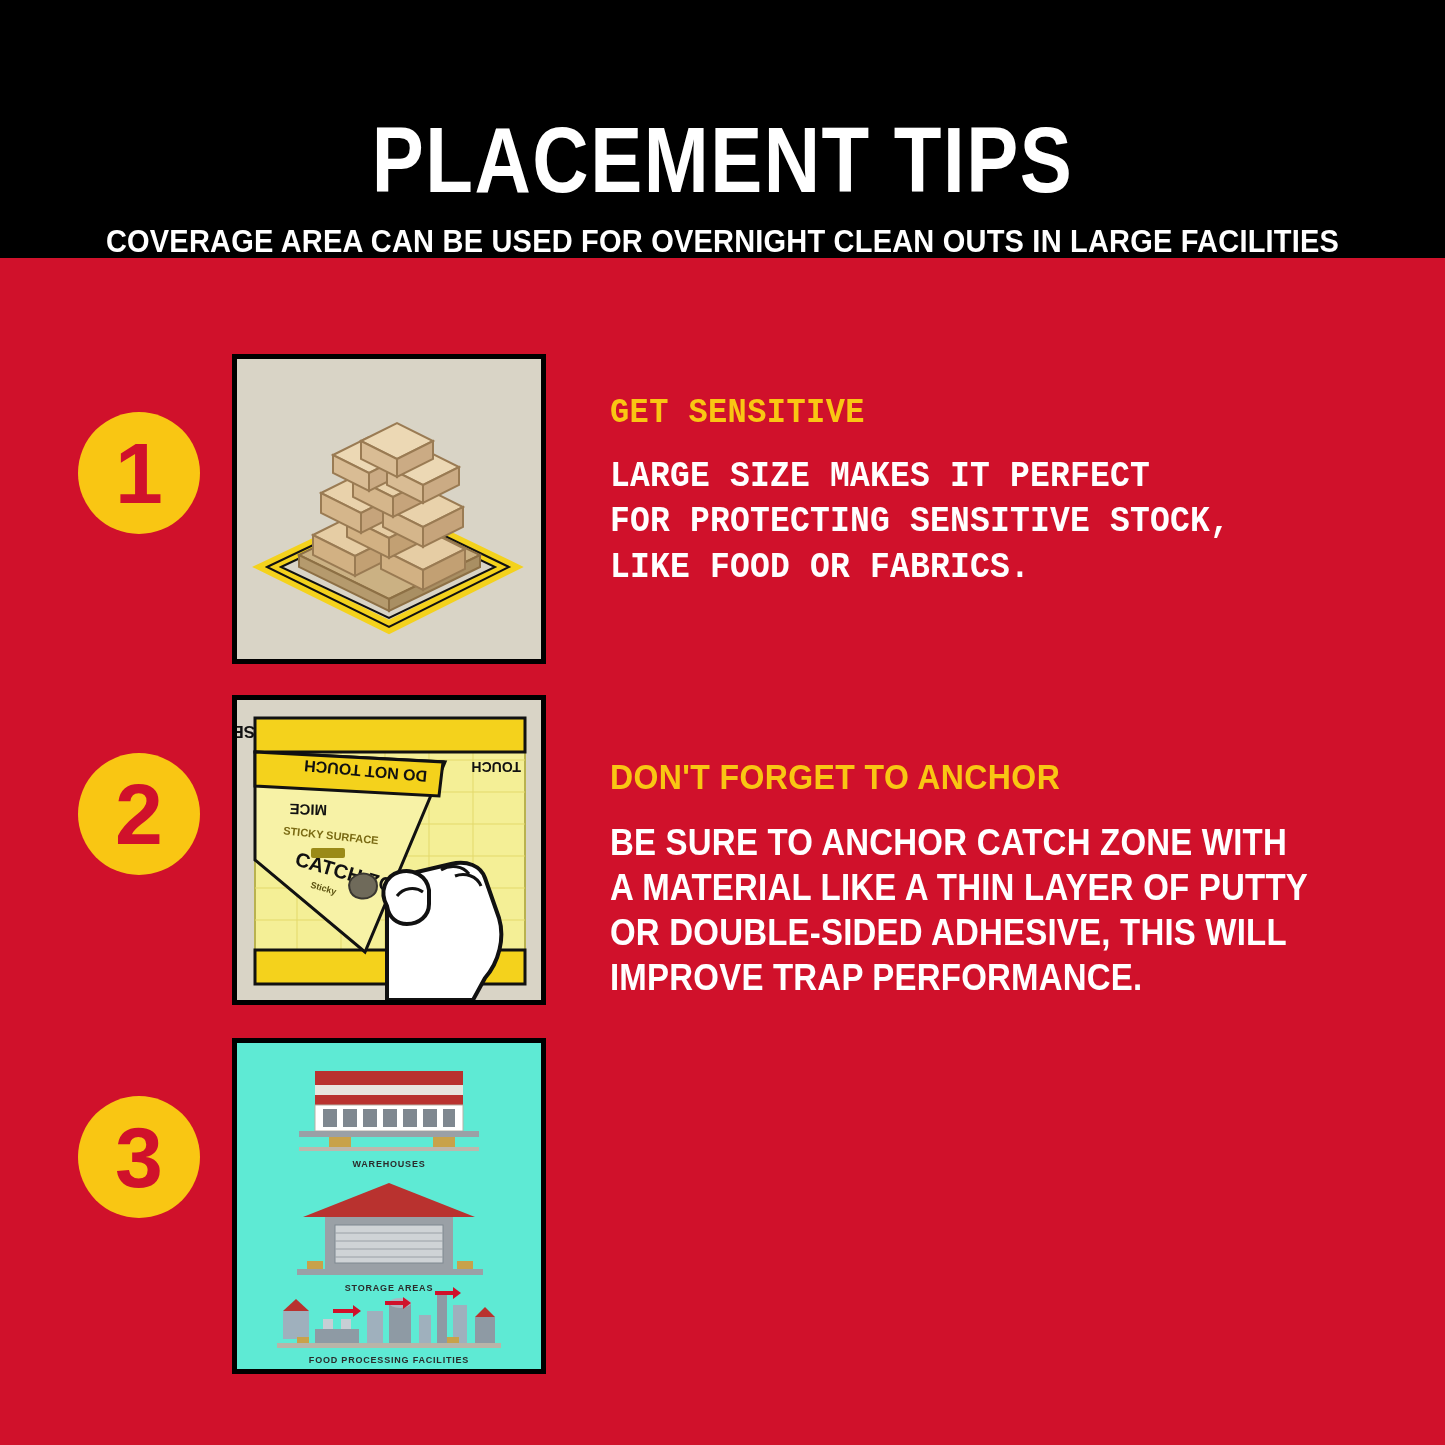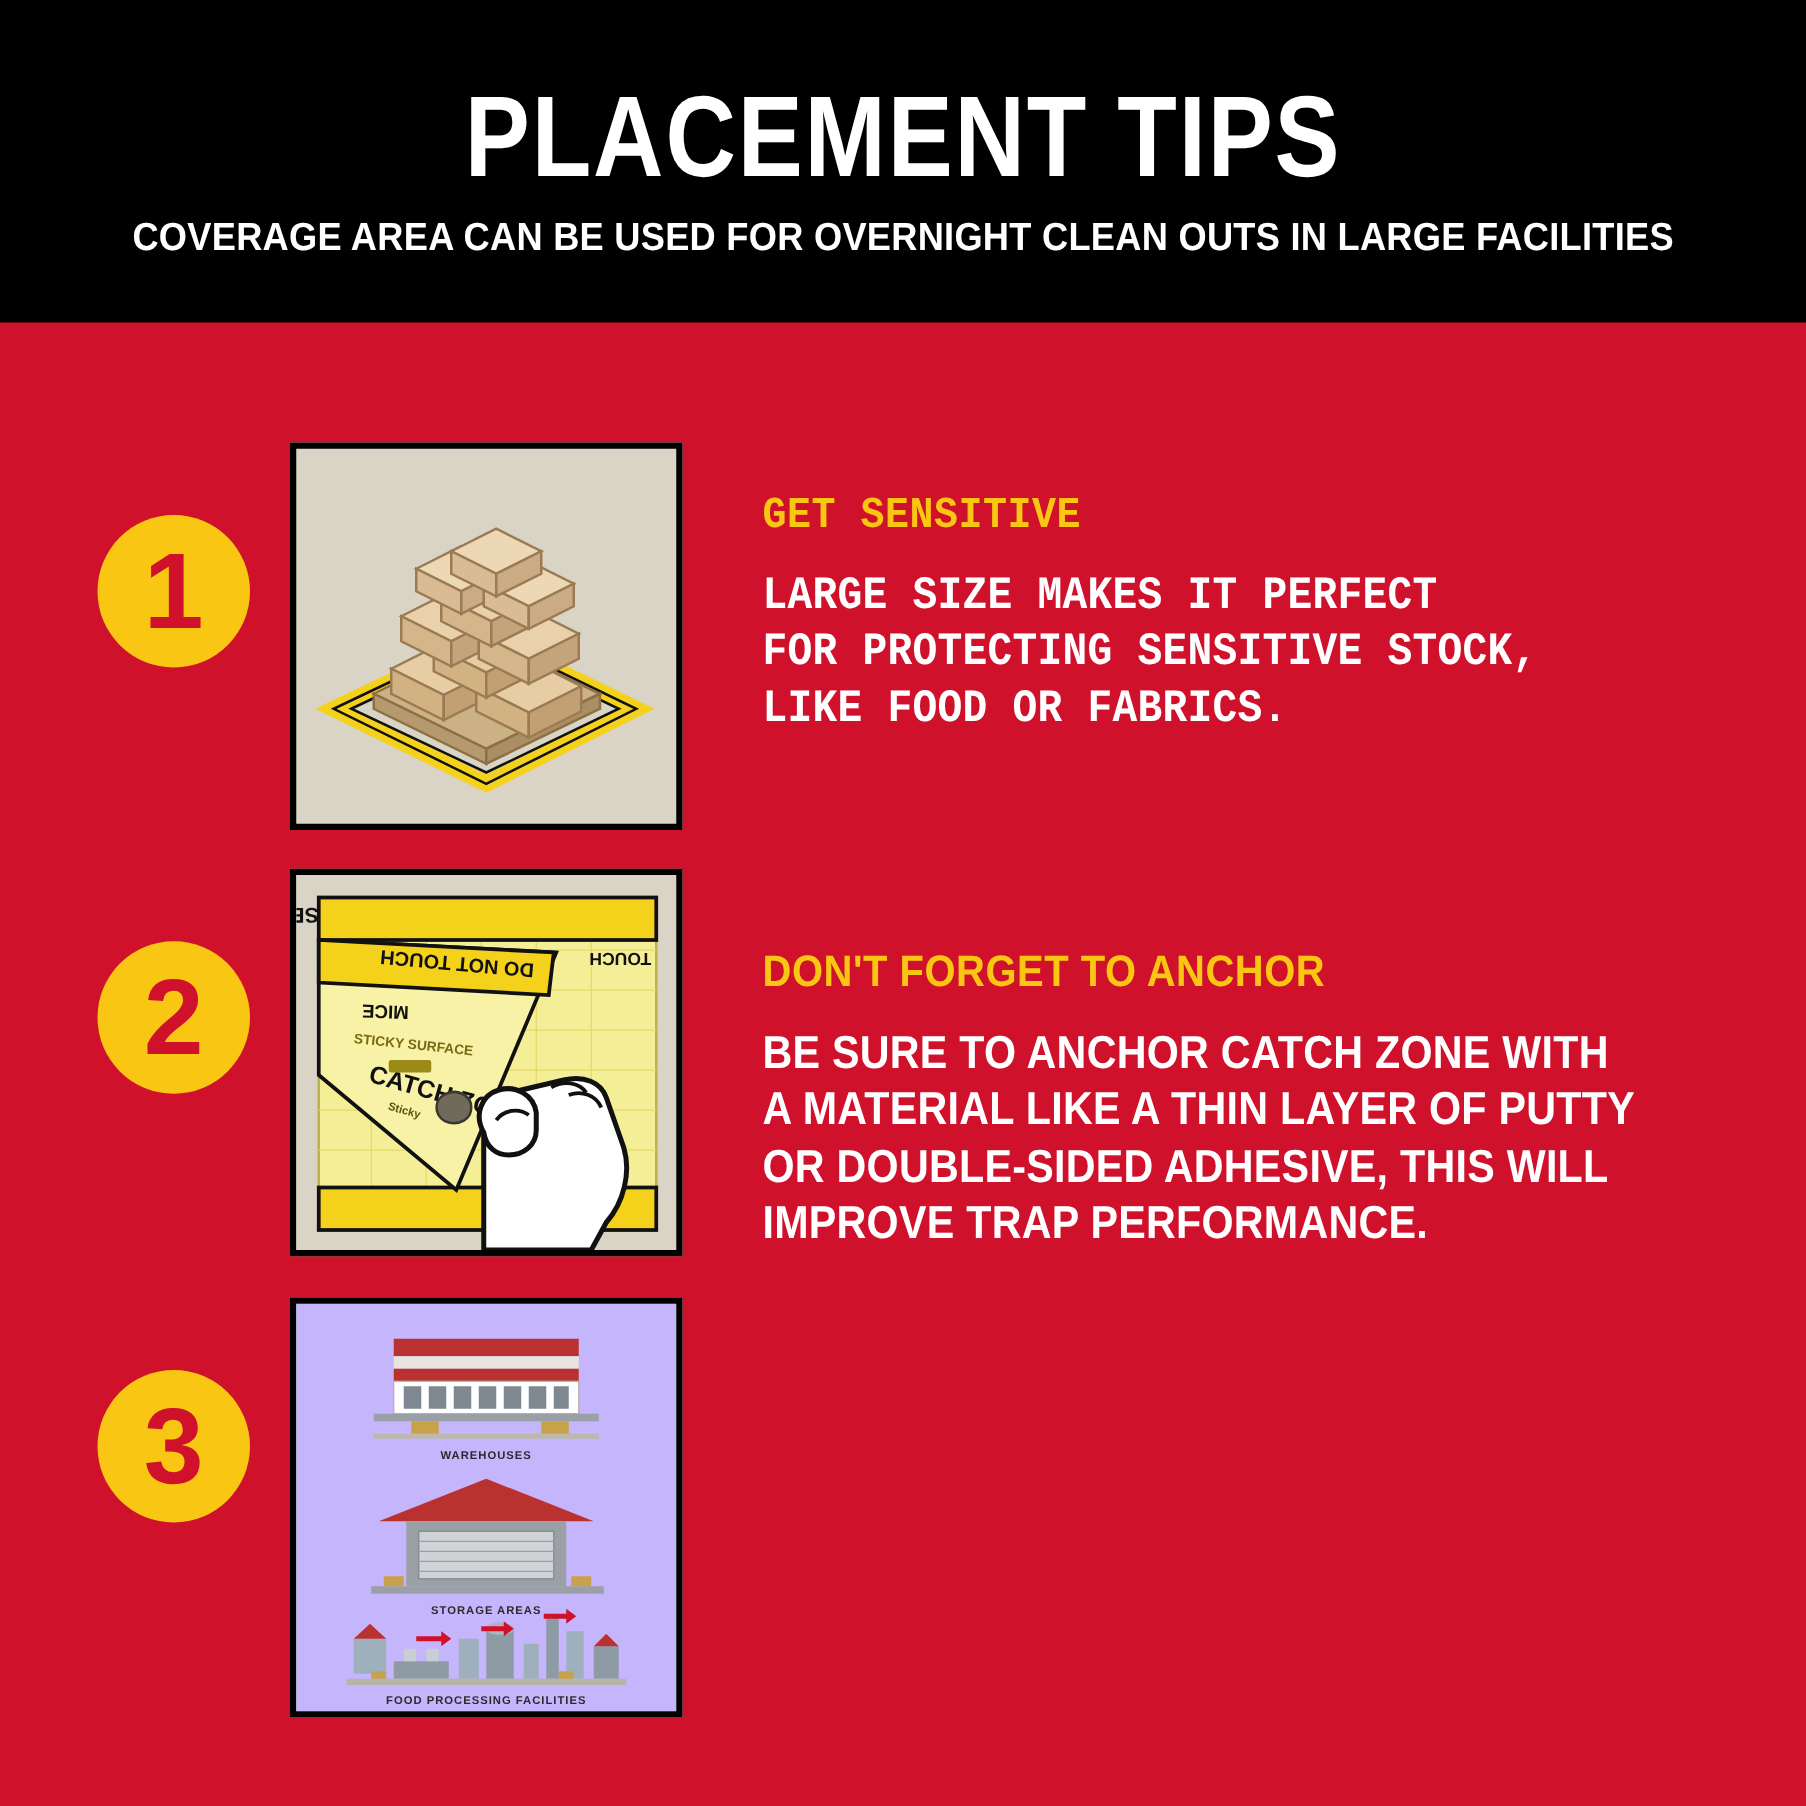--- a/index.html
+++ b/index.html
@@ -23,21 +23,21 @@
   }
 
   
   .header {
     background: #000000;
     height: 258px;
     flex: 0 0 258px;
     display: flex;
     flex-direction: column;
     align-items: center;
-    justify-content: center;
+    justify-content: flex-end;
     box-sizing: border-box;
     padding-top: 18px;
   }
   .header-title {
     color: #ffffff;
     font-size: 78px;
     font-weight: bold;
     letter-spacing: 1.5px;
     line-height: 1;
     text-align: center;
@@ -129,21 +129,21 @@
     white-space: pre-line;
   }
 
   
   .ill1 { position: absolute; inset: 0; }
 
   
   .ill2 { position: absolute; inset: 0; background: #d9d4c6; }
 
   
-  .ill3 { position: absolute; inset: 0; background: #c4b5fd; padding-left: 20px; }
+  .ill3 { position: absolute; inset: 0; background: #5eead4; padding-left: 20px; }
 </style>
 </head>
 <body>
 
 <div class="poster">
 
   <div class="header">
     <div class="header-title">PLACEMENT TIPS</div>
     <div class="header-sub">COVERAGE AREA CAN BE USED FOR OVERNIGHT CLEAN OUTS IN LARGE FACILITIES</div>
   </div>

